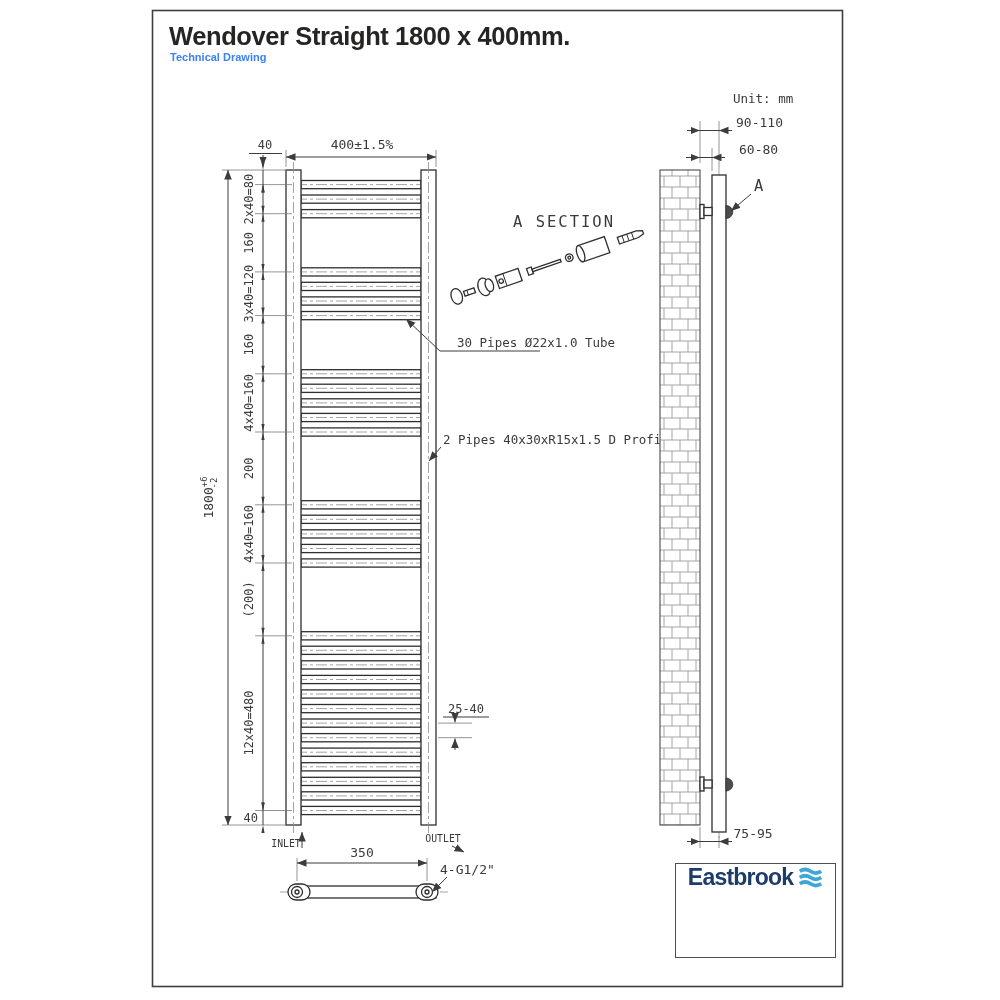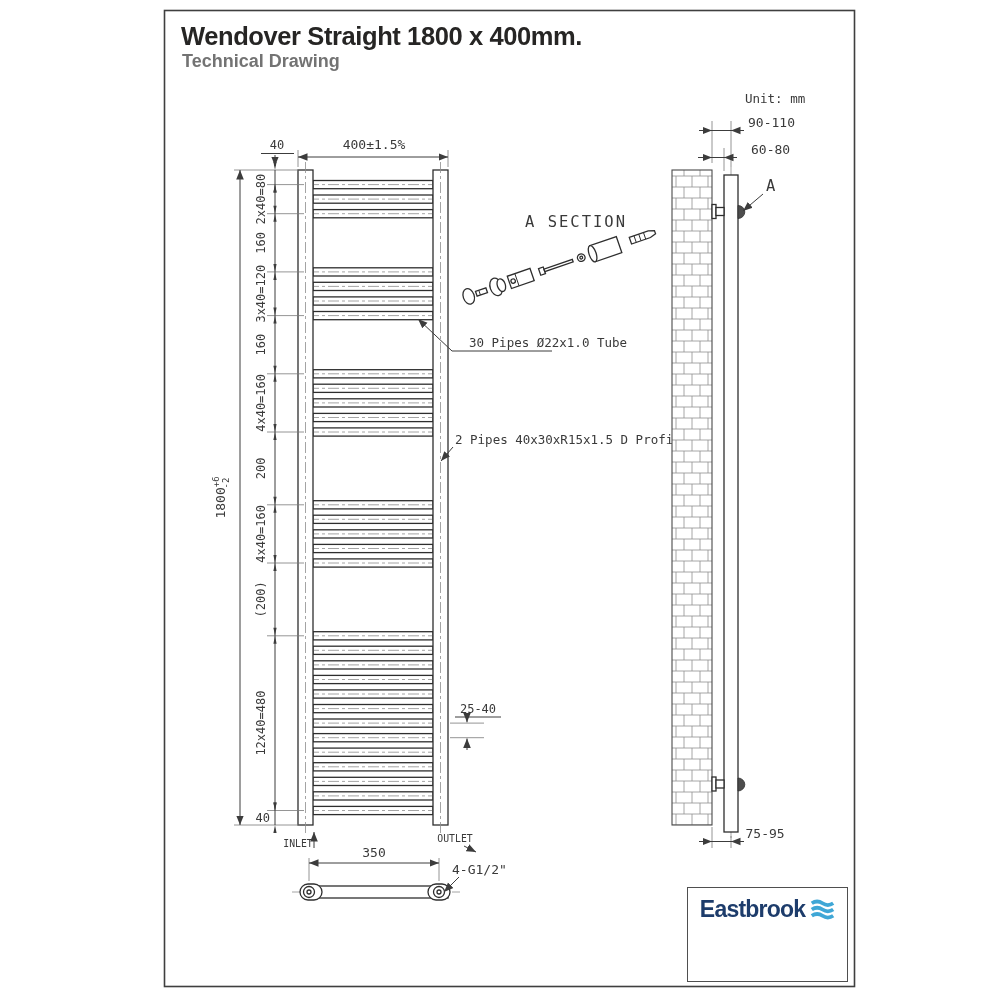--- a/index.html
+++ b/index.html
@@ -1,36 +1,36 @@
 <!DOCTYPE html>
 <html><head>
 <meta charset="utf-8">
 <style>
   html,body{margin:0;padding:0;background:#fff;}
   .page{position:relative;width:873px;height:1000px;background:#fff;overflow:hidden;
-        font-family:"Liberation Sans",sans-serif;margin-left:12px;}
+        font-family:"Liberation Sans",sans-serif;}
   #drawing{position:absolute;left:0;top:0;width:1000px;height:1000px;}
   .border{fill:none;stroke:#3f3f3f;stroke-width:1.6;}
   .outline{fill:#ffffff;stroke:#2e2e2e;stroke-width:1.3;}
   .thin{stroke:#2e2e2e;stroke-width:0.9;fill:none;}
   .wall{stroke:#4a4a4a;stroke-width:1.1;}
   .boss{fill:#4d4d4d;stroke:#2e2e2e;stroke-width:0.8;}
   .dim{stroke:#3c3c3c;stroke-width:1;fill:none;}
   .ext{stroke:#7a7a7a;stroke-width:0.8;}
   .cl{stroke:#8d8d8d;stroke-width:0.8;fill:none;stroke-dasharray:11 3 3 3;}
   .arr{fill:#3c3c3c;}
   .dimtxt{font:12px "DejaVu Sans Mono",monospace;fill:#3a3a3a;}
   .sz13{font-size:13px;}
   .cadtxt{font:12.5px "DejaVu Sans Mono",monospace;fill:#3a3a3a;}
   .sz15{font-size:15.5px;letter-spacing:2px;}
   .smalltxt{font:9.8px "DejaVu Sans Mono",monospace;fill:#3a3a3a;}
   .title{position:absolute;left:169px;top:22px;font-size:25.5px;font-weight:700;color:#262524;letter-spacing:-0.4px;}
-  .subtitle{position:absolute;left:170px;top:51px;font-size:18px;font-weight:700;color:#737373;}
-  .infobox{position:absolute;left:675px;top:887px;width:161px;height:95px;box-sizing:border-box;
-           border:1.6px solid #4f4f4f;background:#fff;text-align:center;padding-top:8px;}
+  .subtitle{position:absolute;left:170px;top:51px;font-size:11px;font-weight:700;color:#3b82f6;}
+  .infobox{position:absolute;left:675px;top:863px;width:161px;height:95px;box-sizing:border-box;
+           border:1.6px solid #4f4f4f;background:#fff;text-align:center;padding-top:0;}
   .brandrow{display:inline-flex;align-items:center;gap:5px;}
   .wordmark{font-size:23px;font-weight:700;letter-spacing:-0.8px;color:#1d3c6b;}
   .infolines{margin-top:1px;font-size:9.4px;line-height:1.5;color:#32456a;letter-spacing:-0.1px;}
 </style>
 </head>
 <body>
 
 <div class="page">
 
   <div class="title">Wendover Straight 1800 x 400mm.</div>

